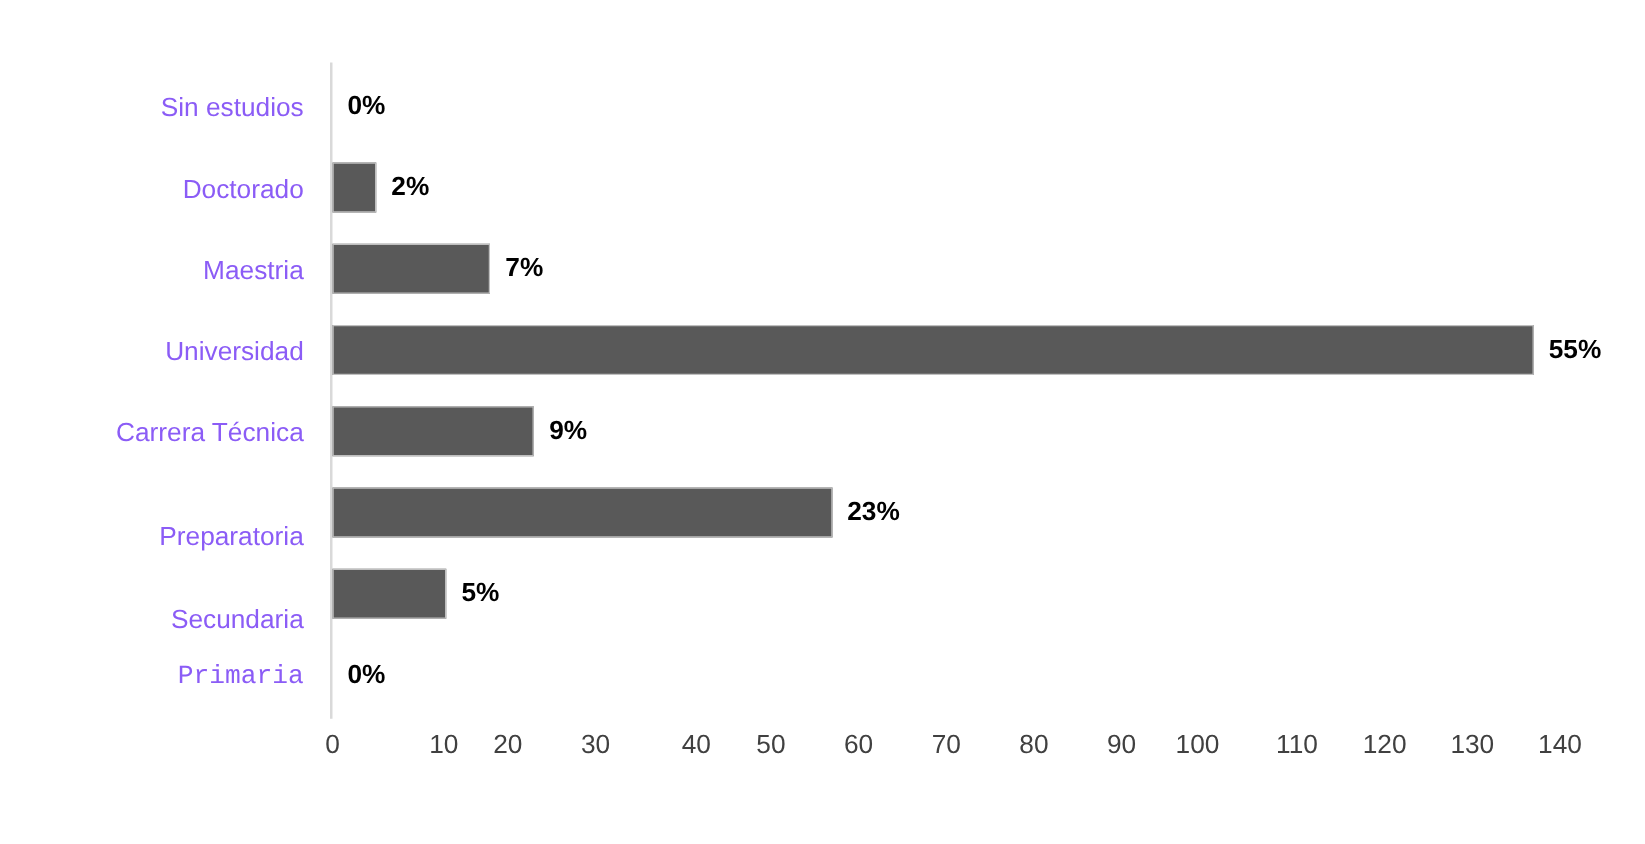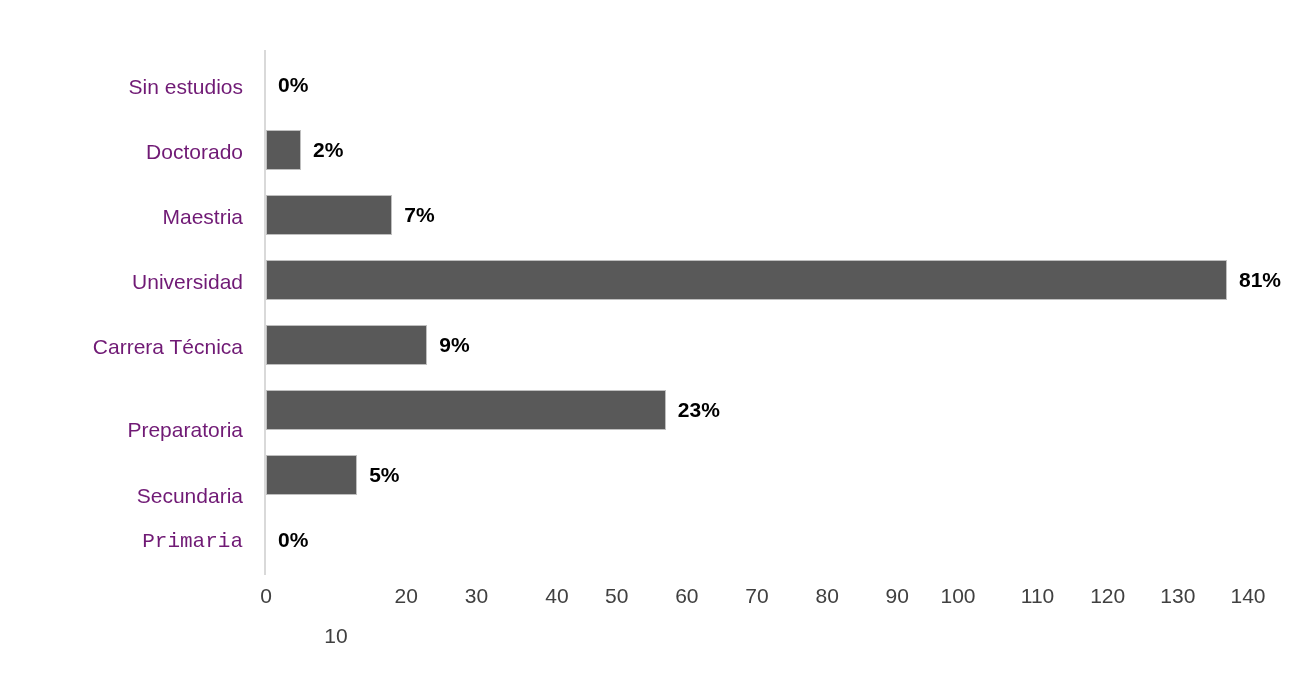--- a/index.html
+++ b/index.html
@@ -20,21 +20,21 @@
     height: 675px;
     background: #ffffff;
   }
 
   
   .cat-label {
     position: absolute;
     right: 1073px;              
     text-align: right;
     white-space: nowrap;
-    color: #701a75;
+    color: #8b5cf6;
     font-size: 21px;
     line-height: 1;
     font-family: "Liberation Sans", sans-serif;
   }
 
   
   #axis-line {
     position: absolute;
     left: 264px;
     top: 50px;
@@ -128,21 +128,21 @@
       <div class="bar-value" style="left: 47.0714px;">2%</div>
     </div>
 
     <div class="bar-row" style="top:145px;">
       <div class="bar" style="width: 126.257px;"></div>
       <div class="bar-value" style="left: 138.257px;">7%</div>
     </div>
 
     <div class="bar-row" style="top:210px;">
       <div class="bar" style="width: 960.957px;"></div>
-      <div class="bar-value" style="left: 972.957px;">81%</div>
+      <div class="bar-value" style="left: 972.957px;">55%</div>
     </div>
 
     <div class="bar-row" style="top:275px;">
       <div class="bar" style="width: 161.329px;"></div>
       <div class="bar-value" style="left: 173.329px;">9%</div>
     </div>
 
     <div class="bar-row" style="top:340px;">
       <div class="bar" style="width: 399.814px;"></div>
       <div class="bar-value" style="left: 411.814px;">23%</div>
@@ -155,21 +155,21 @@
 
     <div class="bar-row" style="top:470px;">
 
       <div class="bar-value" style="left: 12px;">0%</div>
     </div>
 
   </div>
 
   <div id="x-axis">
       <div class="tick-label" style="left: 266px;">0</div>
-      <div class="tick-label" style="left: 336px; margin-top: 40px;">10</div>
+      <div class="tick-label" style="left: 355px;">10</div>
       <div class="tick-label" style="left: 406.286px;">20</div>
       <div class="tick-label" style="left: 476.429px;">30</div>
       <div class="tick-label" style="left: 557px;">40</div>
       <div class="tick-label" style="left: 616.714px;">50</div>
       <div class="tick-label" style="left: 686.857px;">60</div>
       <div class="tick-label" style="left: 757px;">70</div>
       <div class="tick-label" style="left: 827.143px;">80</div>
       <div class="tick-label" style="left: 897.286px;">90</div>
       <div class="tick-label" style="left: 958px;">100</div>
       <div class="tick-label" style="left: 1037.57px;">110</div>

